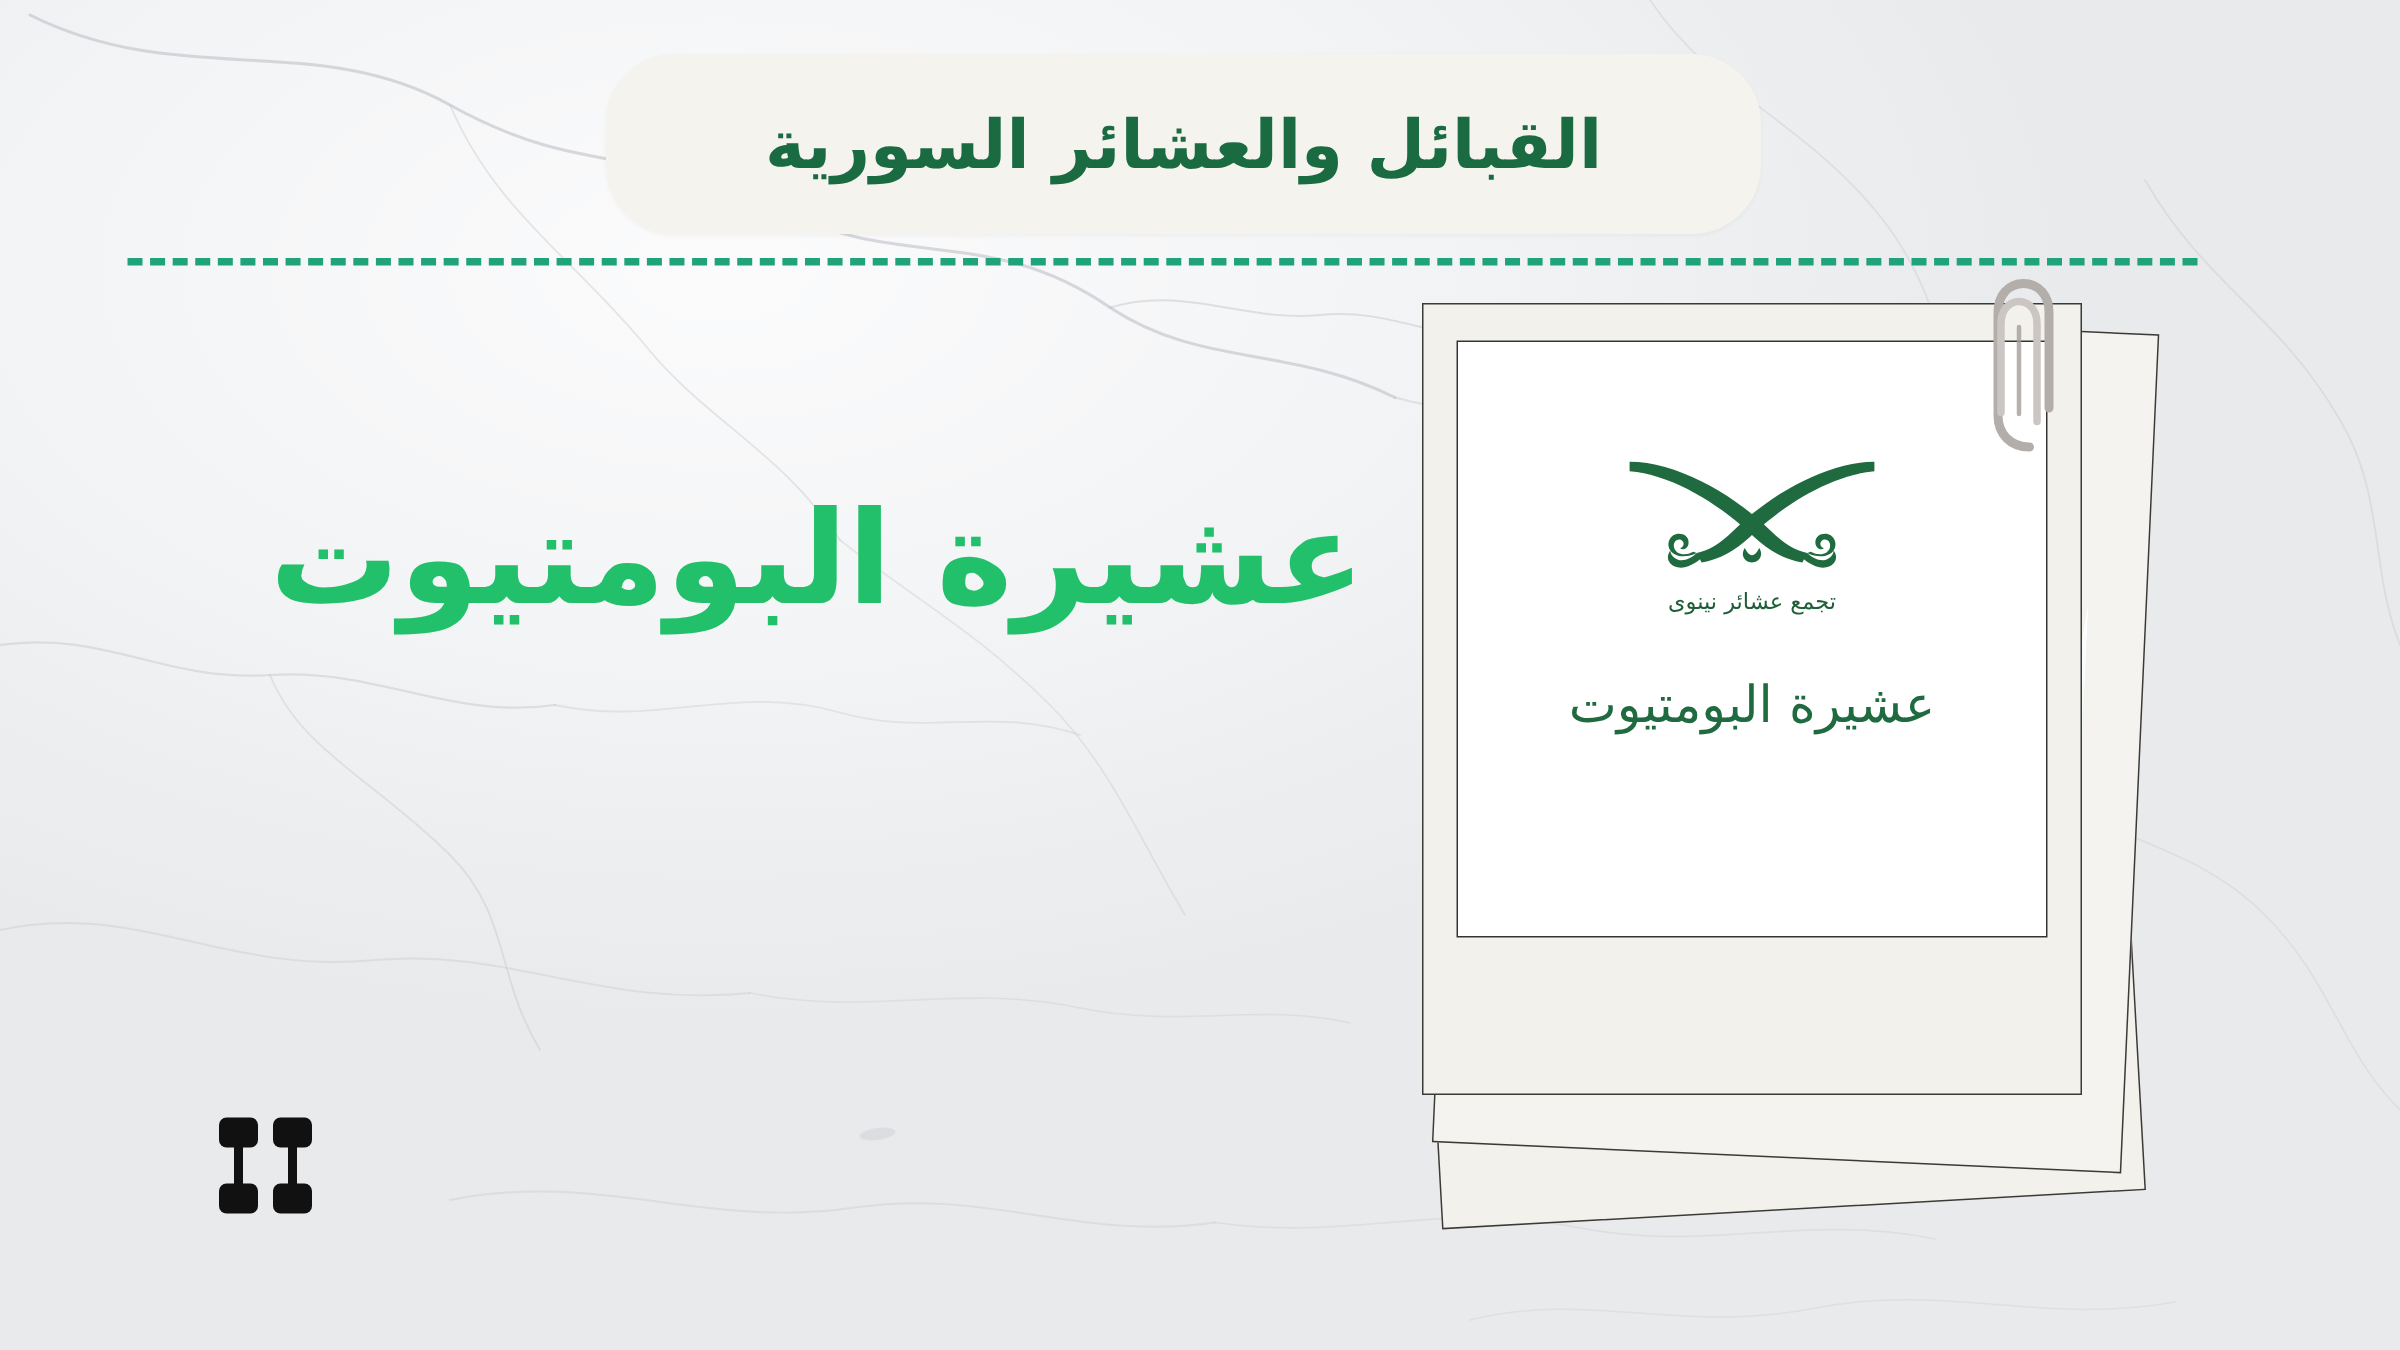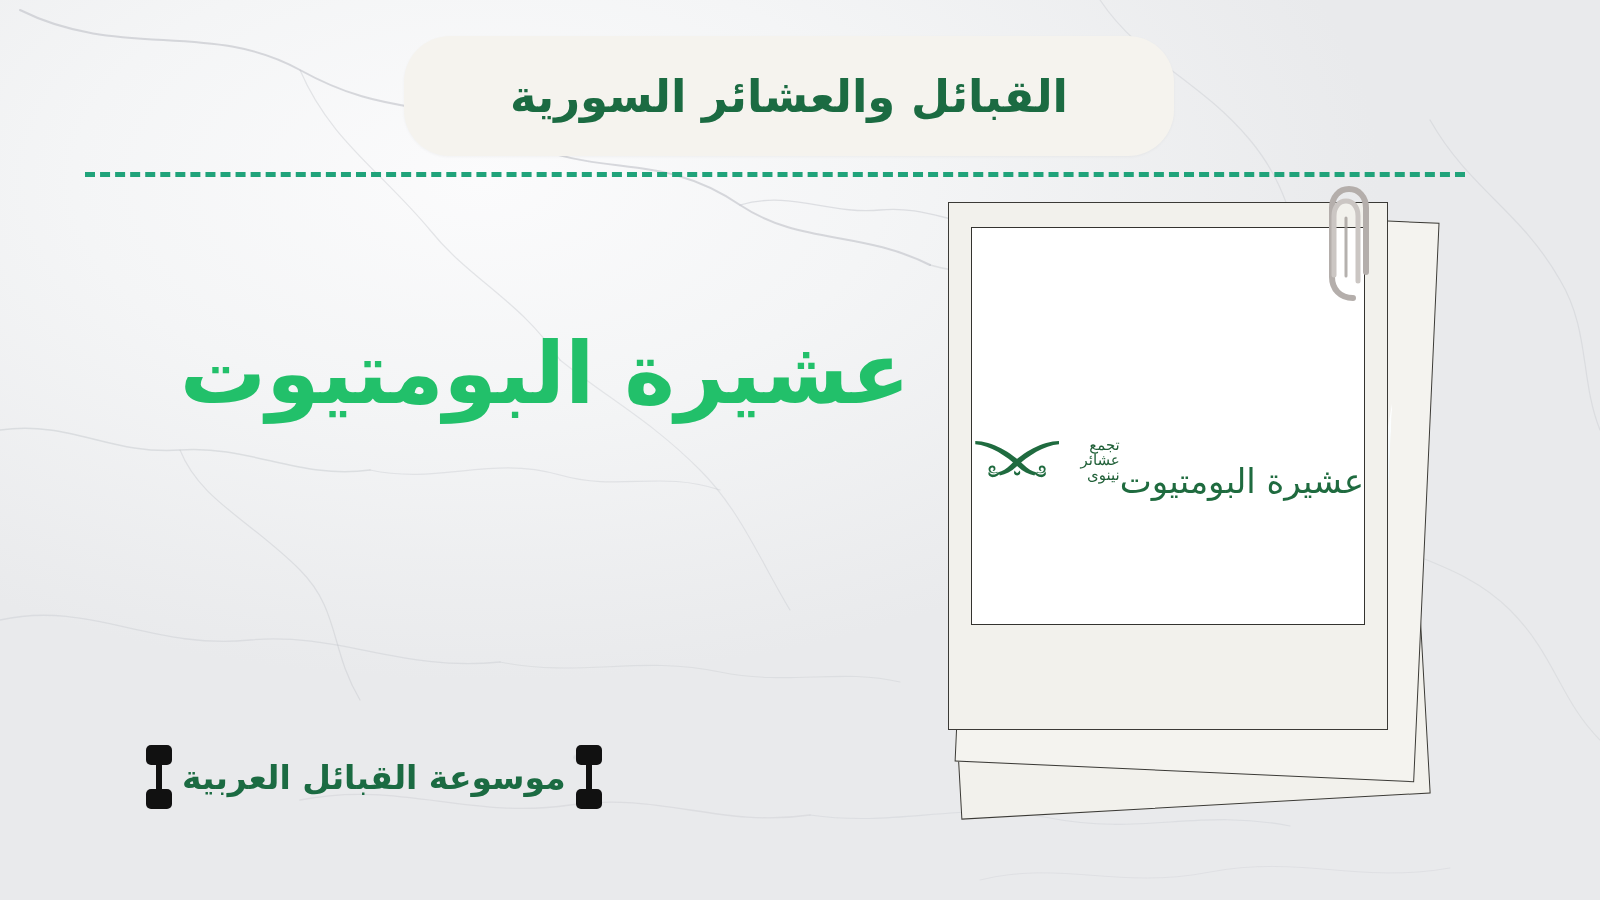--- a/index.html
+++ b/index.html
@@ -163,20 +163,21 @@
     background:#f2f1ec;
     border:1.5px solid #3b3a36;
     padding:24px 22px;
   }
   #polaroid-photo{
     position:relative;
     width:100%; height:398px;
     background:#ffffff;
     border:1.2px solid #34332f;
     display:flex;
+    flex-direction:column;
     align-items:center;
     justify-content:flex-start;
     padding-top:66px;
   }
   #emblem-swords{ width:176px; height:98px; display:block; }
   #emblem-caption{
     margin-top:2px;
     font-family:"DejaVu Serif", serif;
     font-size:15px;
     color:#1f5f37;
@@ -246,21 +247,20 @@
   <div id="headline">
     <span id="headline-line1">عشيرة البومتيوت</span>
   </div>
 
   <div id="footer-brand">
     <span class="ibeam">
       <span class="cap top"></span>
       <span class="stem"></span>
       <span class="cap bot"></span>
     </span>
-    <span id="footer-text">موسوعة القبائل العربية</span>
     <span class="ibeam">
       <span class="cap top"></span>
       <span class="stem"></span>
       <span class="cap bot"></span>
     </span>
   </div>
 
   <div id="card-cluster">
 
     <div id="card-back-lower"></div>

